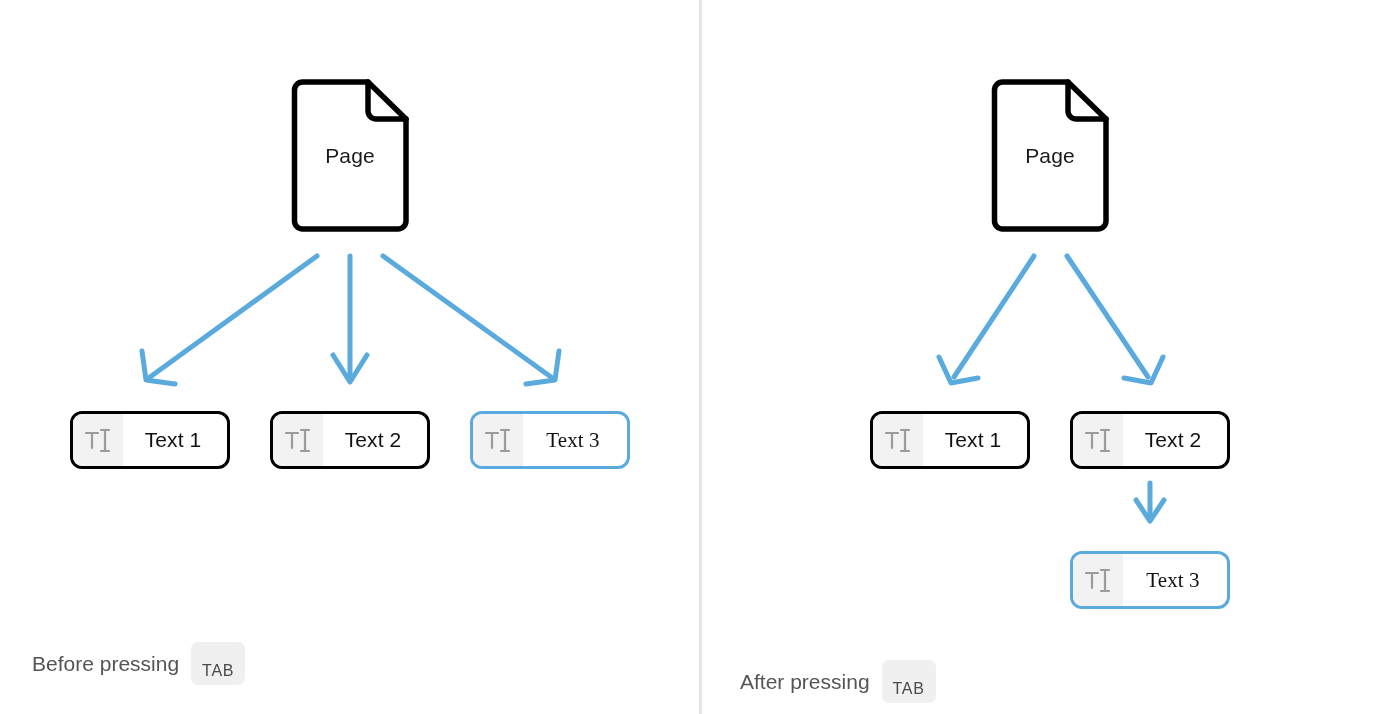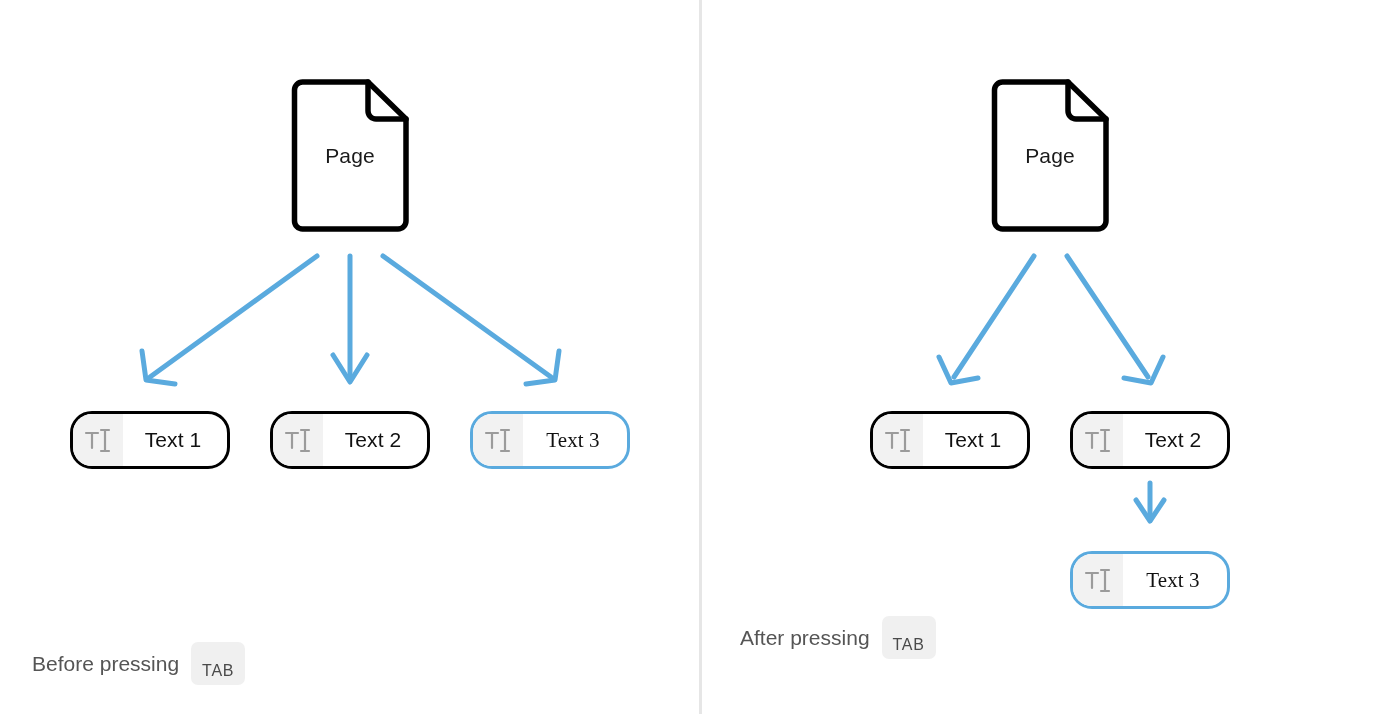--- a/index.html
+++ b/index.html
@@ -72,21 +72,21 @@
     letter-spacing: 0.1px;
   }
 
   
   .text-node {
     position: absolute;
     width: 160px;
     height: 58px;
     box-sizing: border-box;
     border: 3px solid #000000;
-    border-radius: 22px;
+    border-radius: 12px;
     background: #ffffff;
     display: flex;
     align-items: stretch;
     overflow: hidden;
   }
   .text-node.selected {
     border-color: #5aaade;
     font-family: Liberation Serif, serif;
   }
   .text-node .icon-cell {
@@ -291,19 +291,19 @@
             <line x1="11" y1="8" x2="11" y2="23"></line>
             <line x1="20" y1="5" x2="28" y2="5"></line>
             <line x1="24" y1="5" x2="24" y2="26"></line>
             <line x1="20" y1="26" x2="28" y2="26"></line>
           </g>
         </svg>
       </span>
       <span class="node-label">Text 3</span>
     </div>
 
-    <div class="caption" style="left:38px; top:616px;">
+    <div class="caption" style="left:38px; top:660px;">
       <span>After pressing</span>
       <span class="kbd">TAB</span>
     </div>
   </div>
 
 </div>
 
 </body></html>

